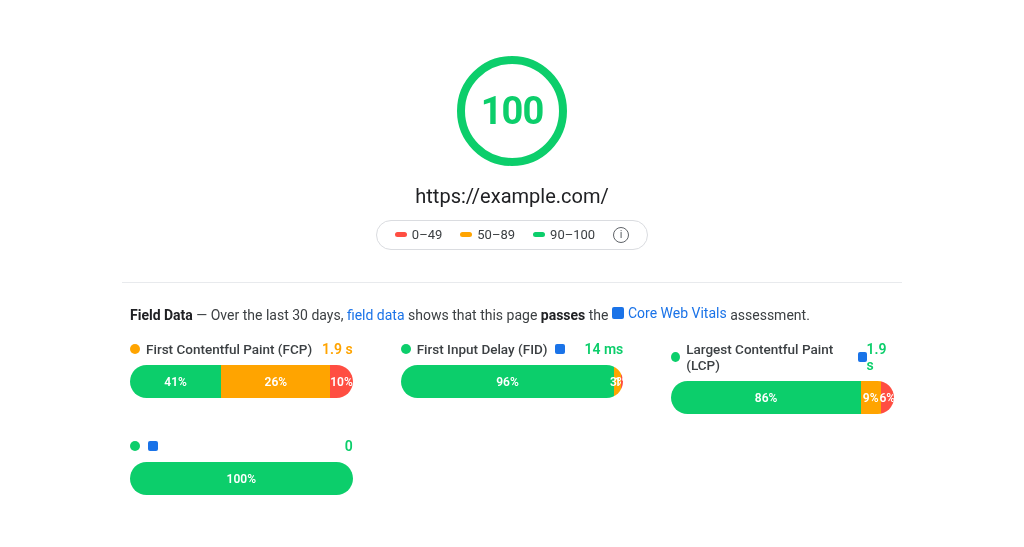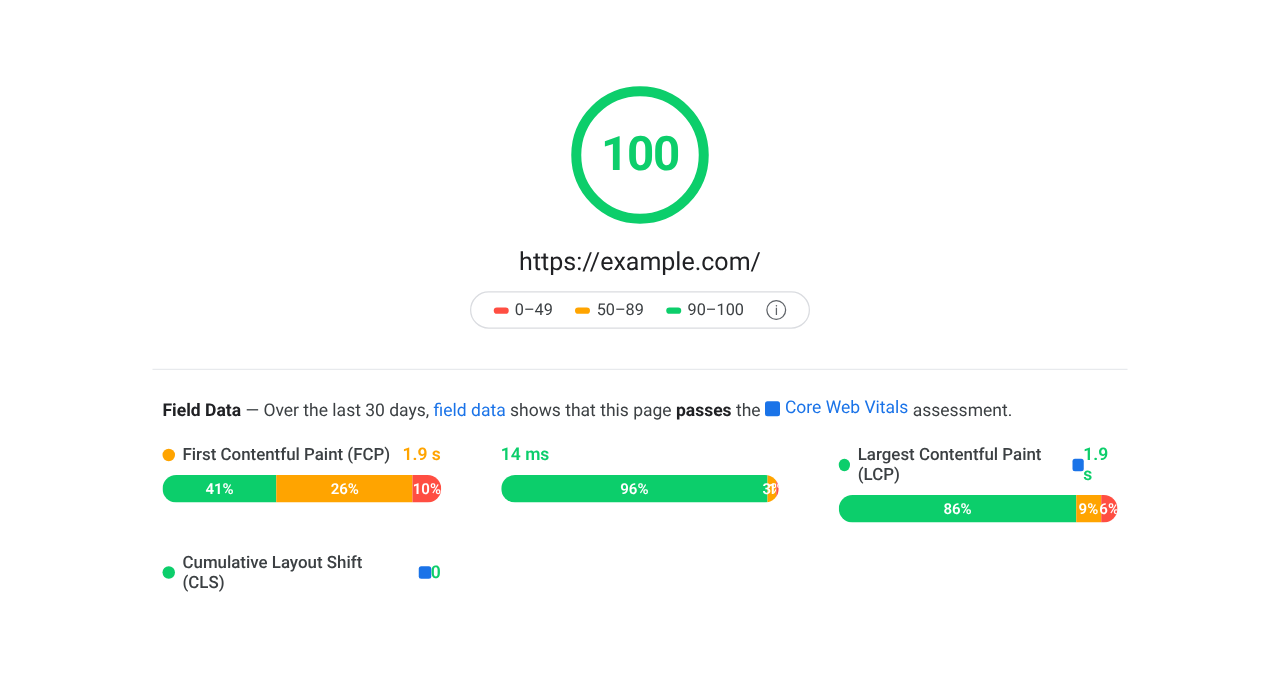--- a/index.html
+++ b/index.html
@@ -157,21 +157,21 @@
     .metric-value {
       font-size: 14px;
       font-weight: 600;
       color: #0cce6b;
     }
     .metric-value.orange { color: #ffa400; }
     .progress-bar-container {
       display: flex;
       border-radius: 20px;
       overflow: hidden;
-      height: 22px;
+      height: 33px;
       justify-content: space-between;
     }
     .progress-segment {
       display: flex;
       align-items: center;
       justify-content: center;
       font-size: 12px;
       font-weight: 600;
       color: #fff;
       height: 100%;
@@ -236,20 +236,25 @@
         </div>
         <div class="progress-bar-container">
           <div class="progress-segment seg-green" style="width:41%">41%</div>
           <div class="progress-segment seg-orange" style="width:49%">26%</div>
           <div class="progress-segment seg-red" style="width:10%">10%</div>
         </div>
       </div>
 
       <div class="metric-item">
         <div class="metric-header">
+          <div class="metric-label">
+            <span class="metric-dot green"></span>
+            <span>First Input Delay (FID)</span>
+            <span class="metric-badge-icon"></span>
+          </div>
           <span class="metric-value">14 ms</span>
         </div>
         <div class="progress-bar-container">
           <div class="progress-segment seg-green" style="width:96%">96%</div>
           <div class="progress-segment seg-orange" style="width:3%">3%</div>
           <div class="progress-segment seg-red" style="width:1%">1%</div>
         </div>
       </div>
 
       <div class="metric-item">
@@ -265,22 +270,24 @@
           <div class="progress-segment seg-green" style="width:86%">86%</div>
           <div class="progress-segment seg-orange" style="width:9%">9%</div>
           <div class="progress-segment seg-red" style="width:6%">6%</div>
         </div>
       </div>
 
       <div class="metric-item">
         <div class="metric-header">
           <div class="metric-label">
             <span class="metric-dot green"></span>
-            <span>Cumulative Layout Shift (CLS)</span>
             <span class="metric-badge-icon"></span>
           </div>
           <span class="metric-value">0</span>
+        </div>
+        <div class="progress-bar-container">
+          <div class="progress-segment seg-green" style="width:100%">100%</div>
         </div>
       </div>
 
     </div>
   </div>
 </div>
 
 </body></html>

